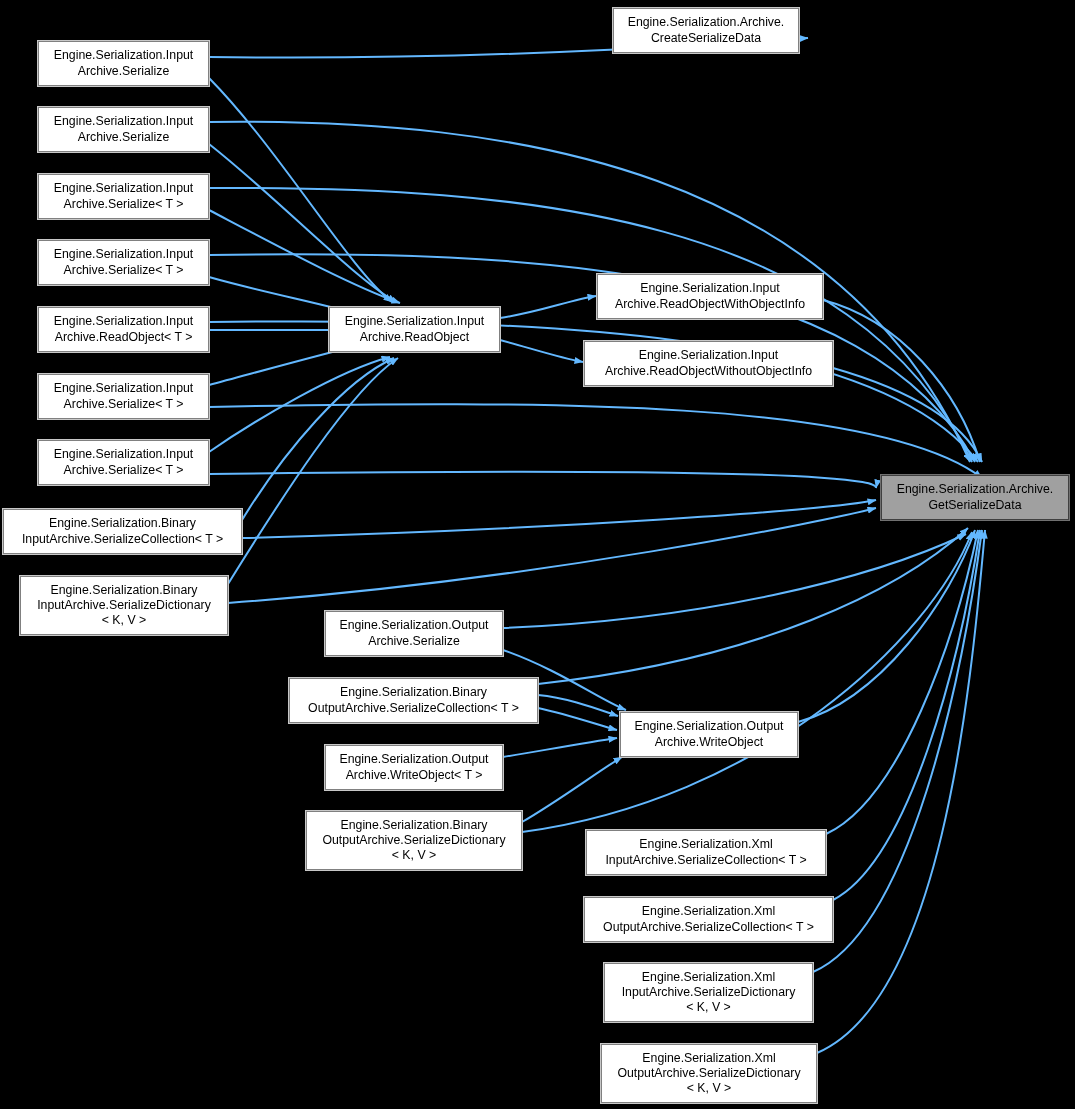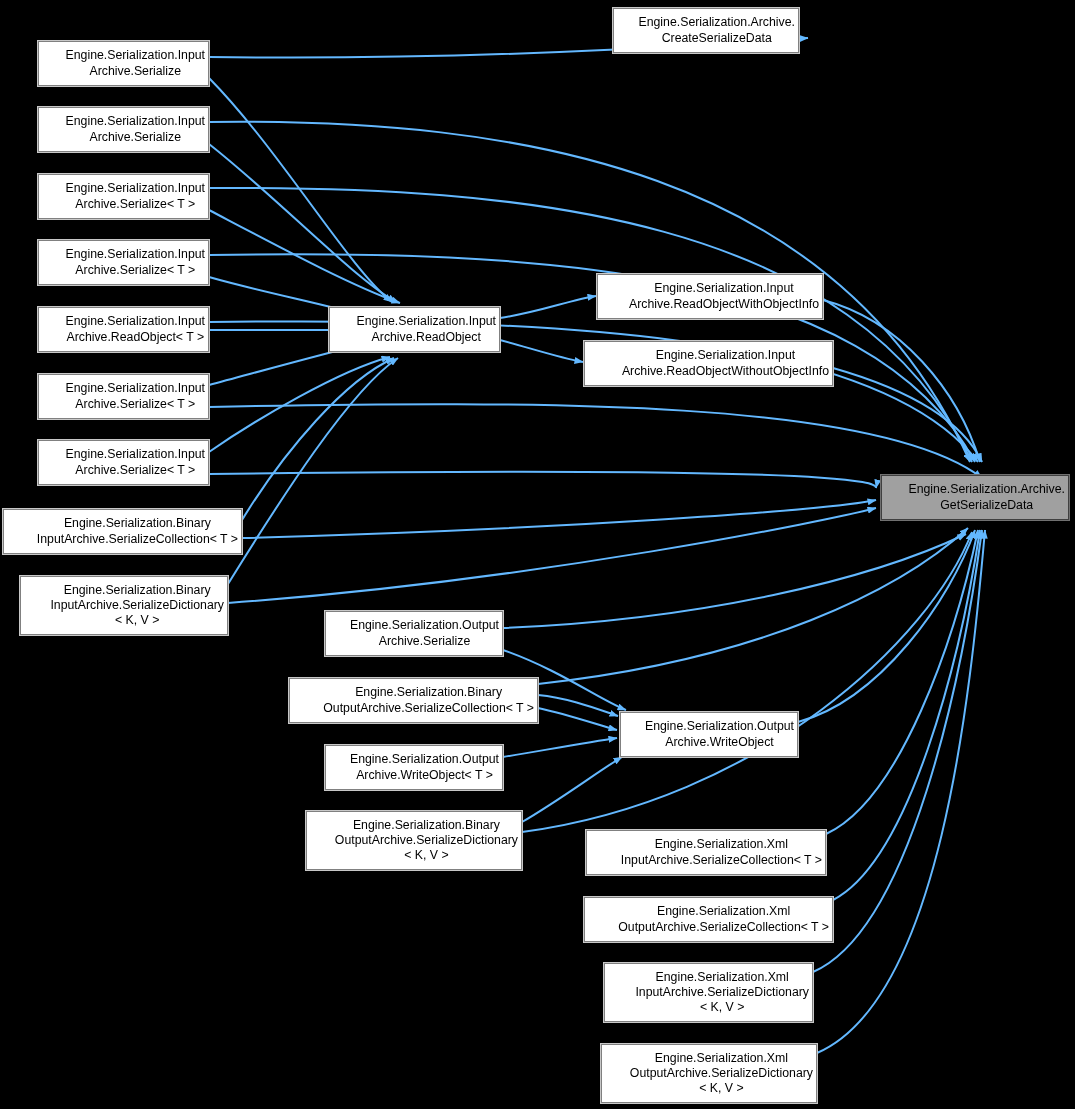--- a/index.html
+++ b/index.html
@@ -24,21 +24,21 @@
     pointer-events: none;
   }
   .node {
     position: absolute;
     box-sizing: border-box;
     background: #ffffff;
     border: 1px solid #808080;
     outline: 1px solid #c8c8c8;
     display: flex;
     align-items: center;
-    justify-content: flex-end;
+    justify-content: center;
     text-align: center;
     color: #000000;
     font-size: 12.3px;
     line-height: 15.2px;
     letter-spacing: 0px;
     white-space: pre-line;
     z-index: 5;
   }
   .node.highlight {
     background: #a0a0a0;

